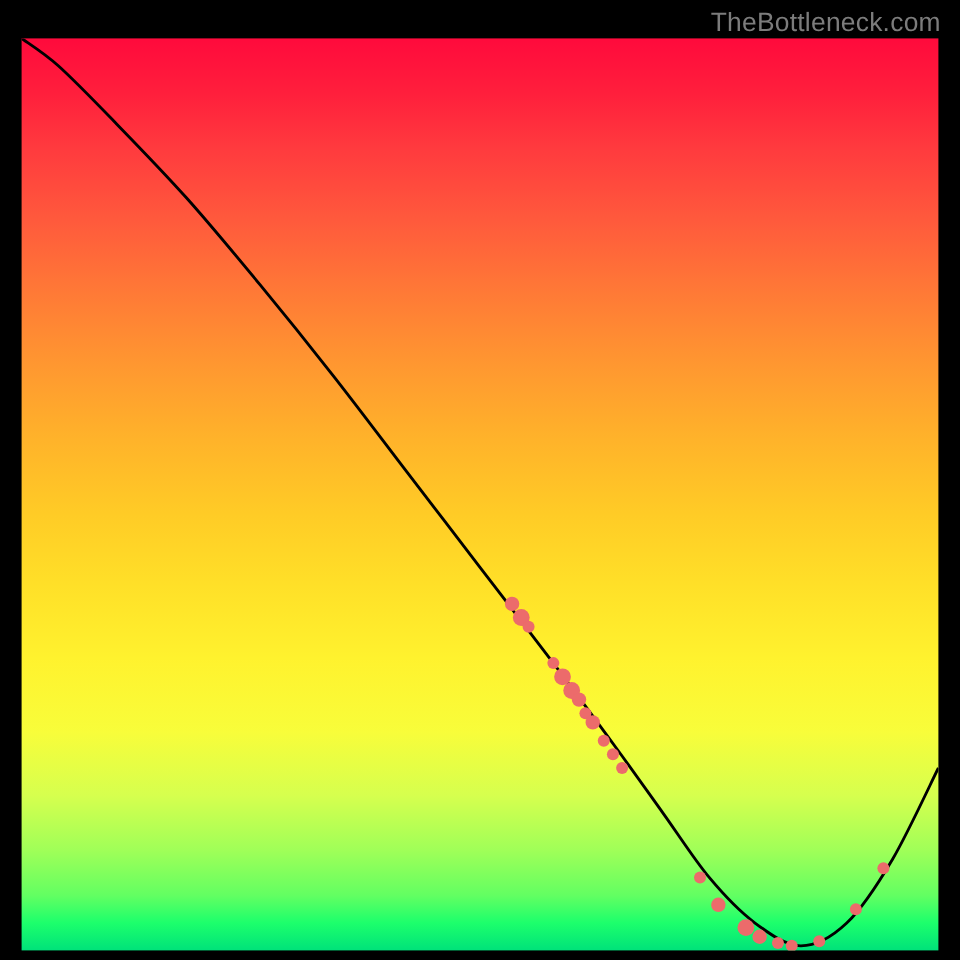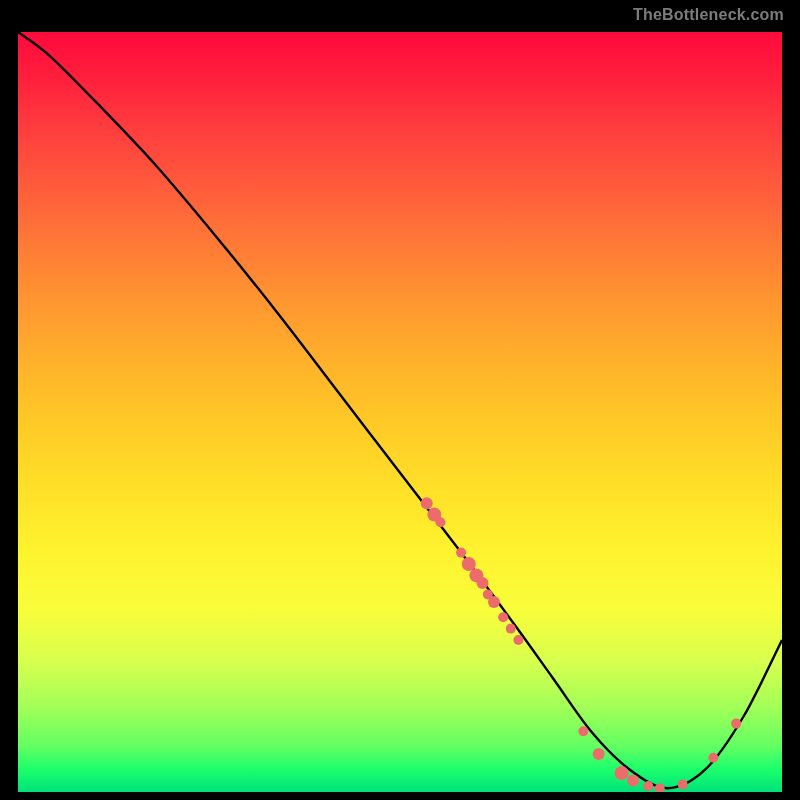--- a/index.html
+++ b/index.html
@@ -51,22 +51,22 @@
     left: 0;
     top: 0;
     width: 764px;
     height: 760px;
   }
   .watermark {
     position: absolute;
     top: 6px;
     right: 16px;
     color: #7c7c7c;
-    font-size: 16px;
-    font-weight: 700;
+    font-size: 22px;
+    font-weight: 400;
     letter-spacing: 0.2px;
     user-select: none;
     text-align: right;
   }
 </style>
 </head>
 <body>
 
 <div class="watermark">TheBottleneck.com</div>
 

